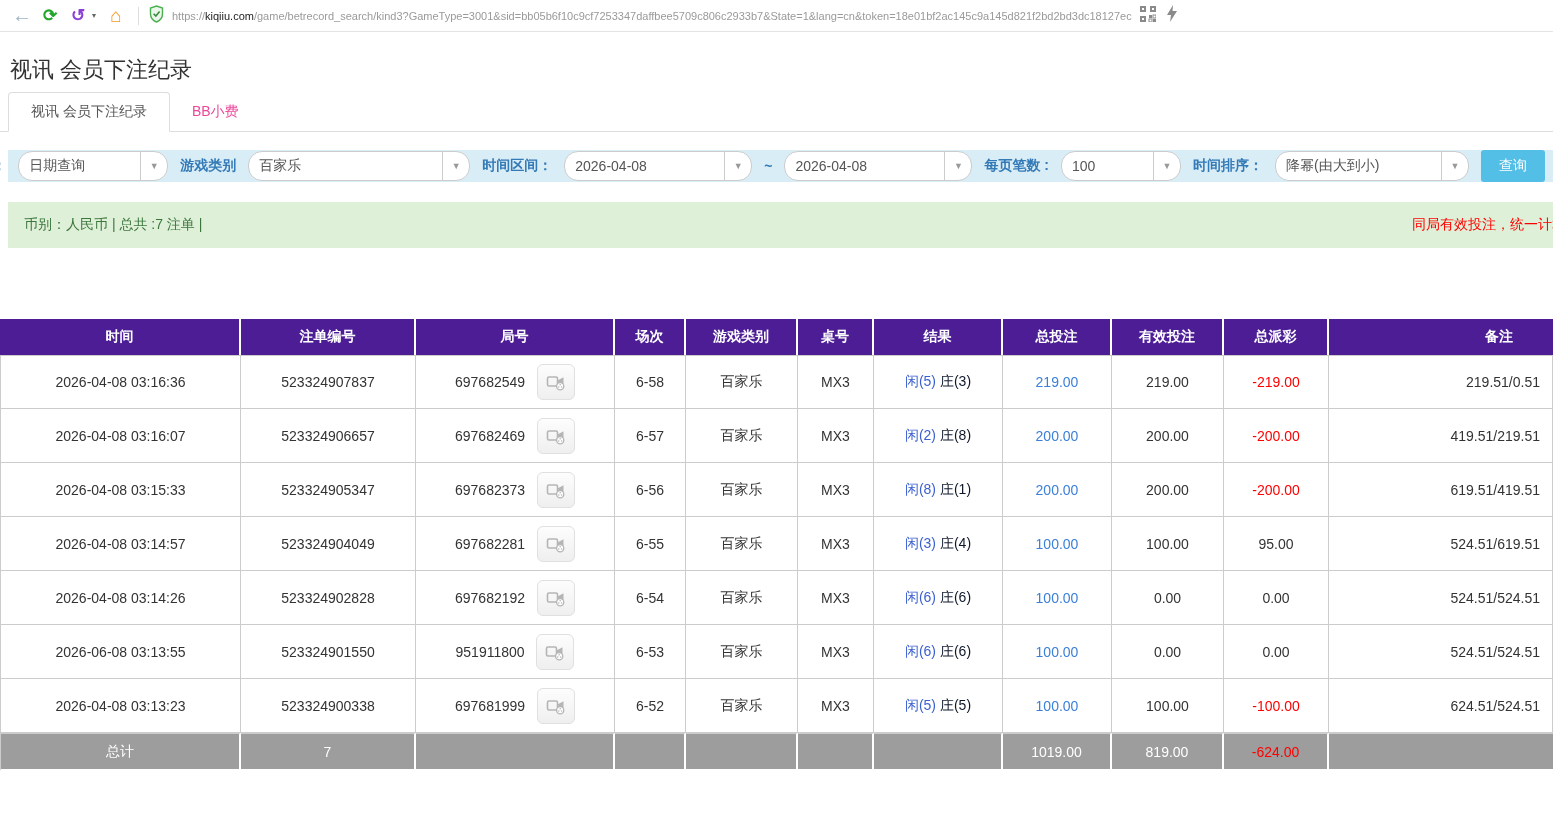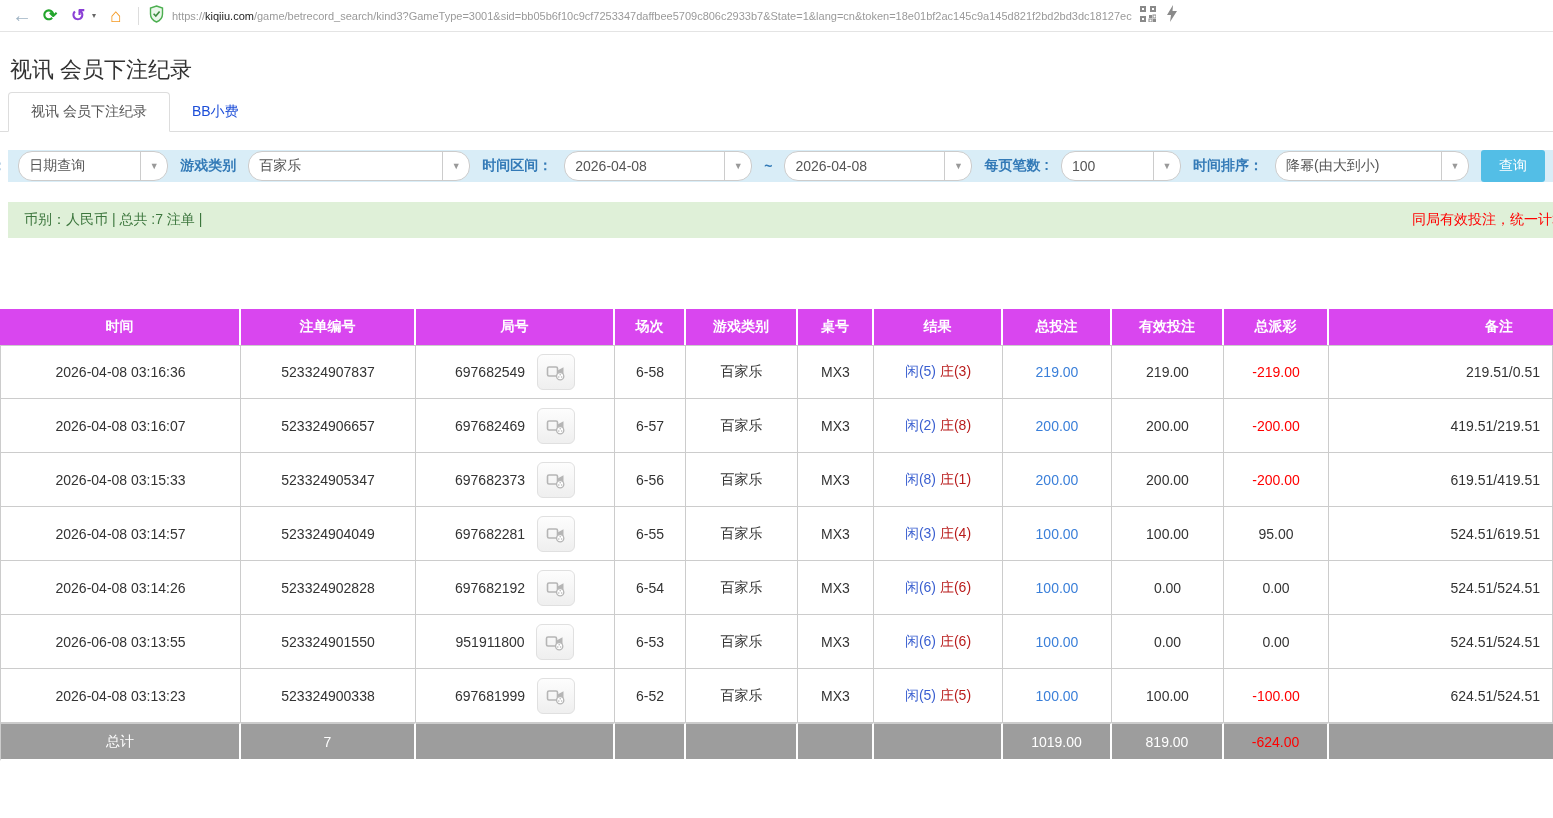--- a/index.html
+++ b/index.html
@@ -22,59 +22,59 @@
   .url { font-size:11px; white-space:nowrap; overflow:hidden; color:#9a9a9a; }
   .url .host { color:#222; }
   .addr-right { display:flex; align-items:center; gap:10px; margin-left:8px; flex:none; color:#8a8a8a; }
 
   
   .page-title { margin:23px 0 0 10px; font-size:22px; font-weight:400; color:#333; height:26px; }
   .tabs { margin-top:12px; border-bottom:1px solid #ddd; padding-left:8px; display:flex; align-items:flex-end; height:39px; }
   .tab { font-size:14px; padding:10px 22px; cursor:pointer; }
   .tab.active { background:#fff; border:1px solid #ddd; border-bottom:1px solid #fff;
                 border-radius:4px 4px 0 0; color:#555; margin-bottom:-1px; }
-  .tab.link { color:#1d4ed8; }
+  .tab.link { color:#ec4899; }
 
   
   .filter-bar { margin:18px 0 0 8px; background:#d9edf7; height:32px; display:flex;
                 align-items:center; gap:12px; padding:0 8px 0 16px; white-space:nowrap;justify-content:flex-end; }
   .flabel { color:#337ab7; font-weight:bold; font-size:14px; flex:none; }
   .tilde { color:#337ab7; font-weight:bold; font-size:14px; }
   .sel { background:#fff; border:1px solid #ccc; border-radius:14px; height:30px;
          display:flex; align-items:center; flex:none; cursor:pointer; }
   .sel .val { padding:0 10px; font-size:14px; color:#555; flex:1; overflow:hidden; }
   .sel .arr { width:27px; align-self:stretch; border-left:1px solid #ccc; display:flex;
               align-items:center; justify-content:center; color:#999; font-size:9px; }
   .btn-search { flex:none; width:64px; height:32px; background:#53bee6; color:#fff; border:none;
                 border-radius:3px; font-size:14px; cursor:pointer; font-family:inherit; }
 
   
-  .summary-bar { margin:20px 0 12px 8px; background:#dff0d8; height:36px; display:flex;
+  .summary-bar { margin:20px 0 12px 8px; background:#dff0d8; height:46px; display:flex;
                  align-items:center; justify-content:space-between; padding-left:16px;
                  font-size:14px; white-space:nowrap; }
   .summary-left { color:#3c763d; }
   .summary-right { color:#ff0000; flex:none; margin-right:-55px; }
 
   
   table { width:1553px; table-layout:fixed; border-collapse:separate; border-spacing:0;
           margin-top:71px; font-size:14px; }
-  thead th { background:#d946ef; color:#fff; font-weight:bold; height:36px; text-align:center;
+  thead th { background:#4c1d95; color:#fff; font-weight:bold; height:36px; text-align:center;
              border-right:2px solid #fff; overflow:hidden; }
   thead th:last-child { border-right:none; text-align:right; padding-right:40px;margin-left:37px; }
   tbody td { background:#fff; height:54px; text-align:center; color:#333;
              border-right:1px solid #ccc; border-bottom:1px solid #ccc; overflow:hidden; }
   tbody tr:first-child td { border-top:1px solid #ccc; }
   tbody td:first-child { border-left:1px solid #ccc; }
   tbody td:last-child { text-align:right; padding-right:12px; }
   .tfootrow td { background:#9d9d9d; color:#fff; height:38px; text-align:center;
                  border-right:2px solid #fff; border-bottom:2px solid #fff; }
   .tfootrow td:last-child { border-right:none; }
   .blue { color:#3a7fd9; }
   .res-player { color:#3a5fd0; }
-  .res-banker { color:#b91c1c; }
+  .res-banker { color:#0f172a; }
   .neg { color:#ff0000 !important; }
   .video-btn { display:inline-flex; width:38px; height:36px; border:1px solid #e0e0e0;
                border-radius:6px; background:linear-gradient(#fdfdfd,#efefef);
                align-items:center; justify-content:center; margin-left:8px;
                vertical-align:middle; cursor:pointer; }
   .round-num { vertical-align:middle; }
 </style>
 </head>
 <body>
 

